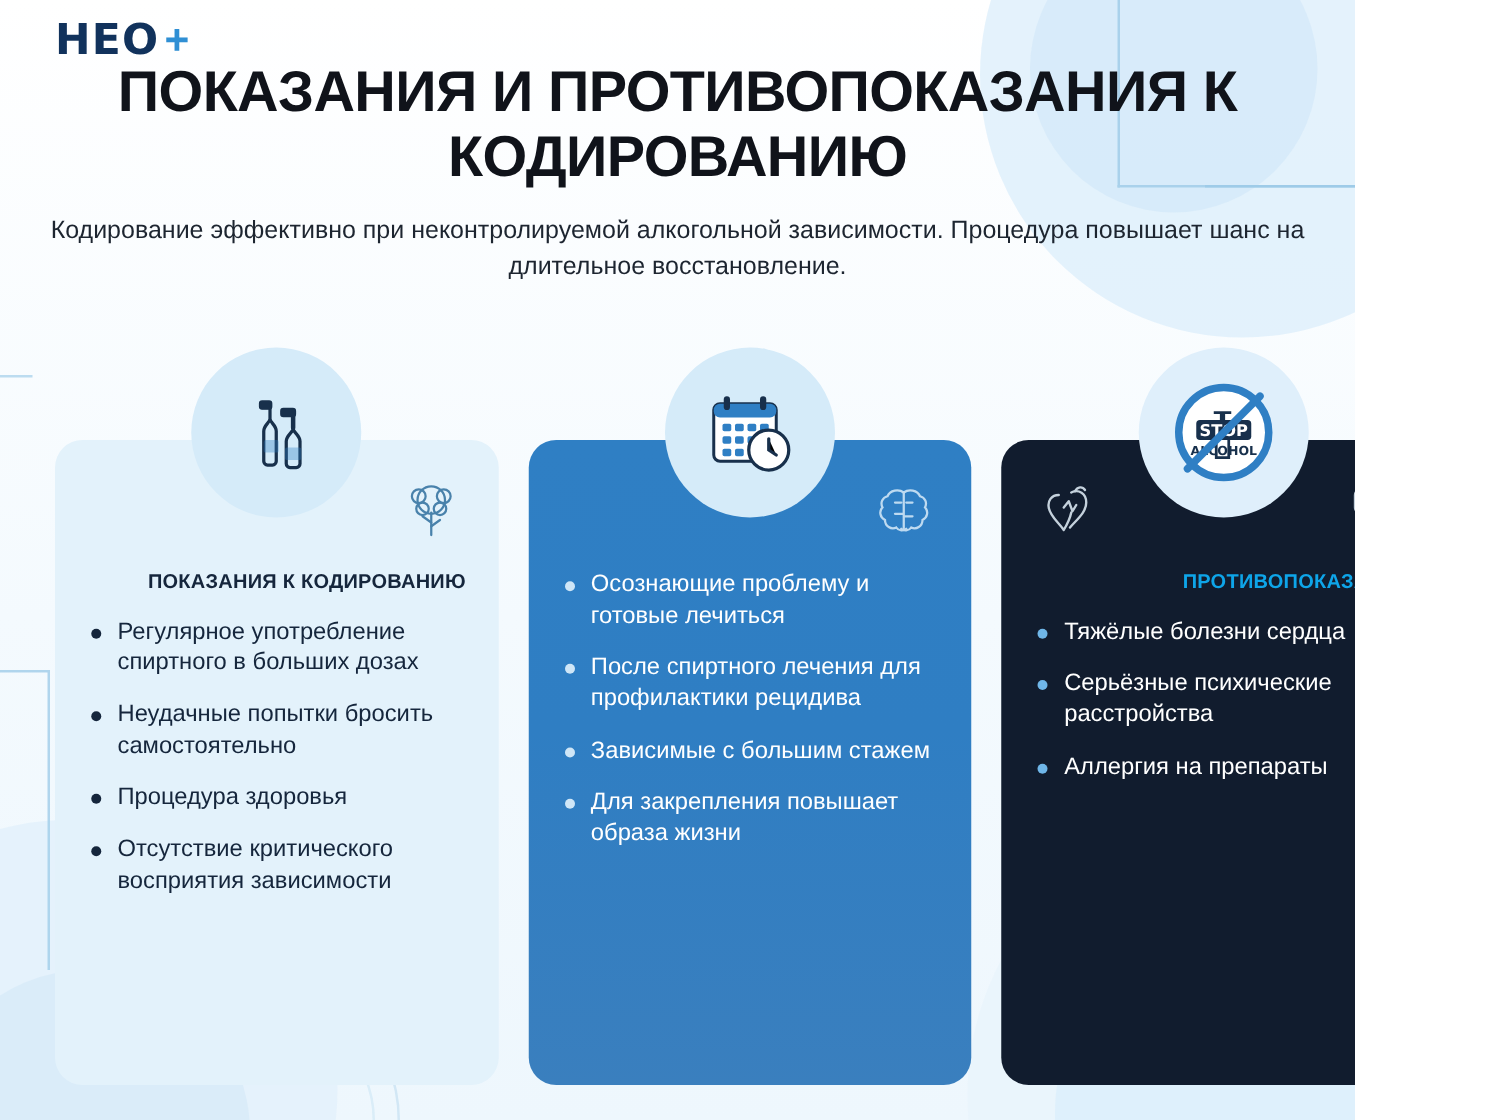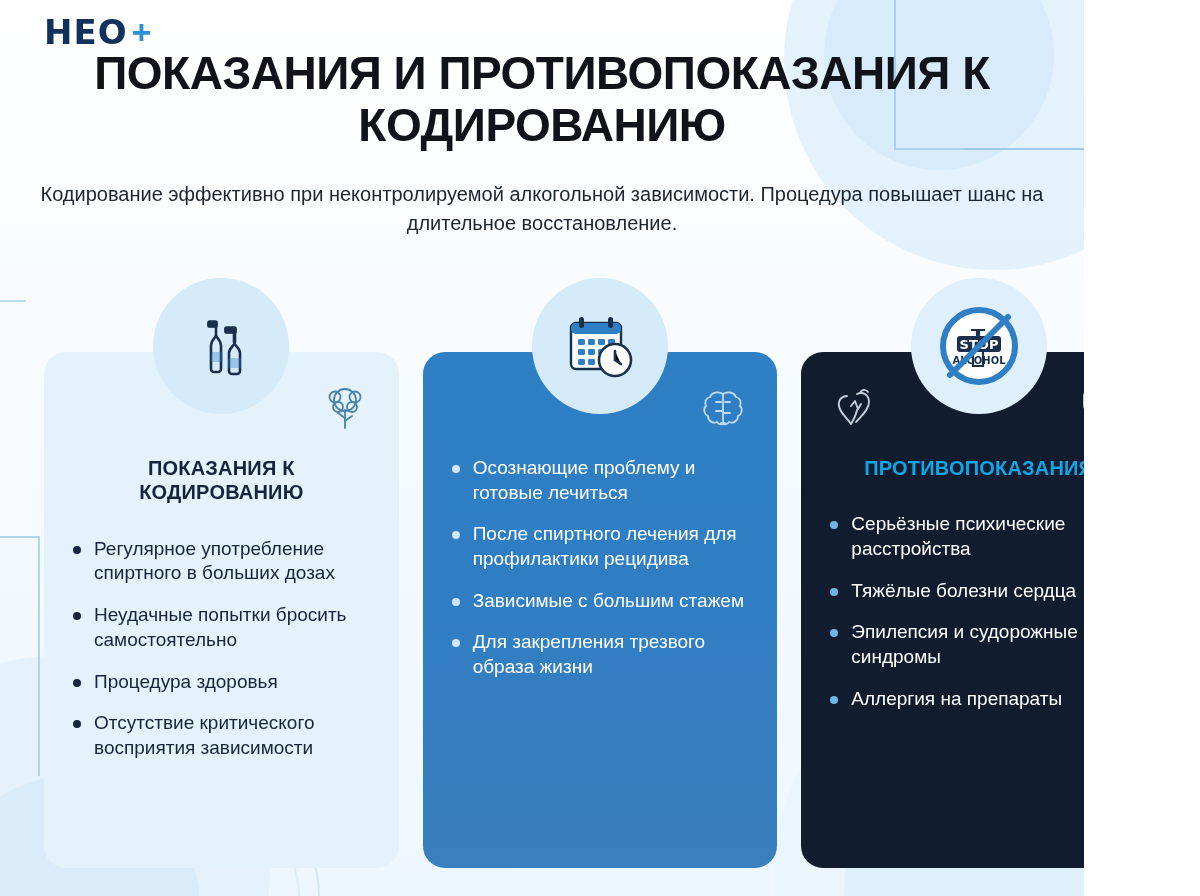--- a/index.html
+++ b/index.html
@@ -83,21 +83,21 @@
   }
 
   
   .title {
     position: absolute; left: 0; right: 0; top: 48px;
     text-align: center;
     font-size: 46px; line-height: 1.12; font-weight: 800;
     letter-spacing: -0.5px; color: #10131a;
   }
   .subtitle {
-    position: absolute; left: 0; right: 0; top: 180px;
+    position: absolute; left: 0; right: 0; top: 170px;
     text-align: center; font-size: 20px; line-height: 1.45;
     color: #1d2530; font-weight: 400;
   }
 
   
   .cards {
     position: absolute; left: 44px; top: 352px;
     width: 1112px; height: 516px;
     display: flex; gap: 24px;
   }
@@ -121,24 +121,24 @@
   .card--dark .card-badge { background: #dfeffb; }
 
   .card-ico-left, .card-ico-right {
     position: absolute; top: 28px; width: 56px; height: 56px;
     opacity: .85;
   }
   .card-ico-left { left: 26px; }
   .card-ico-right { right: 26px; }
 
   .card-title {
-    text-align: center;
-    font-size: 20px; line-height: 1.22; font-weight: 800;
+    text-align: right;
+    font-size: 16px; line-height: 1.22; font-weight: 800;
     letter-spacing: .2px;
-    margin-bottom: 32px;
+    margin-bottom: 18px;
   }
   .card--light .card-title { color: #15263c; }
   .card--mid .card-title { color: #ffffff; }
   .card--dark .card-title { color: #0ea5e9; }
 
   .card-list { list-style: none; }
   .card-list li {
     position: relative;
     padding-left: 24px;
     margin-bottom: 17px;
@@ -254,21 +254,21 @@
             <path d="M28 14c4-3 11-2 13 3 4 1 6 5 4 9 3 3 2 8-2 10 0 5-5 8-9 6-2 3-6 3-8 1"></path>
             <path d="M28 14v29M21 22h5M21 31h7M35 22h-5M35 33h-7"></path>
           </g>
         </svg>
       </div>
 
       <ul class="card-list">
         <li>Осознающие проблему и готовые лечиться</li>
         <li>После спиртного лечения для профилактики рецидива</li>
         <li>Зависимые с большим стажем</li>
-        <li>Для закрепления трезвого образа жизни</li>
+        <li>Для закрепления повышает образа жизни</li>
       </ul>
     </section>
 
     <section class="card card--dark">
       <div class="card-badge">
         <svg width="104" height="104" viewBox="0 0 104 104" aria-hidden="true">
           <circle cx="52" cy="52" r="36" fill="#ffffff" stroke="#2f7fc4" stroke-width="6"></circle>
           <g fill="none" stroke="#18304c" stroke-width="2.2">
             <path d="M44 36h6v8c0 3-4 4-4 8v20h10V52c0-4-4-5-4-8v-8h6"></path>
           </g>
@@ -298,21 +298,20 @@
             <rect x="28" y="26" width="22" height="13" rx="6.5" transform="rotate(-28 39 32)"></rect>
             <path d="M34 36l10-7" stroke-linecap="round"></path>
             <ellipse cx="22" cy="42" rx="9" ry="6.5"></ellipse>
             <path d="M16 39l12 6" stroke-linecap="round"></path>
           </g>
         </svg>
       </div>
 
       <h2 class="card-title">ПРОТИВОПОКАЗАНИЯ</h2>
       <ul class="card-list">
+        <li>Тяжёлые болезни сердца</li>
         <li>Серьёзные психические расстройства</li>
-        <li>Тяжёлые болезни сердца</li>
-        <li>Эпилепсия и судорожные синдромы</li>
         <li>Аллергия на препараты</li>
       </ul>
     </section>
 
   </div>
 </div>
 
 </body></html>

